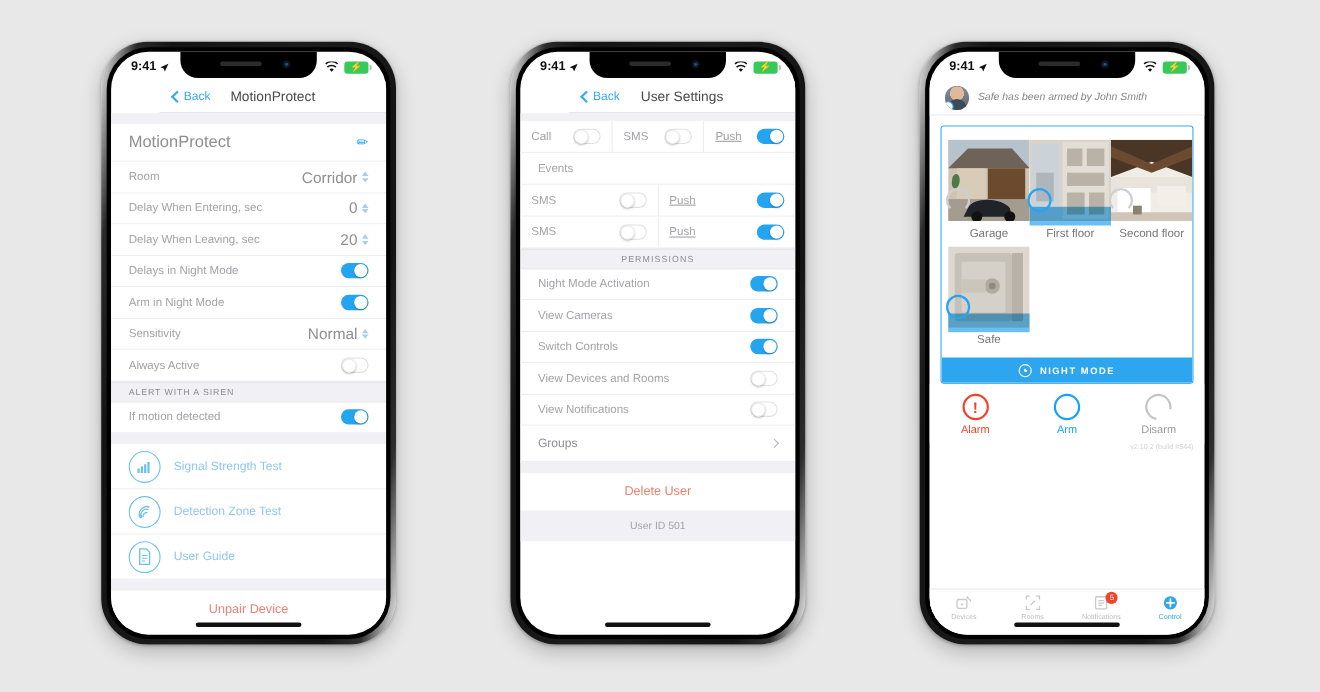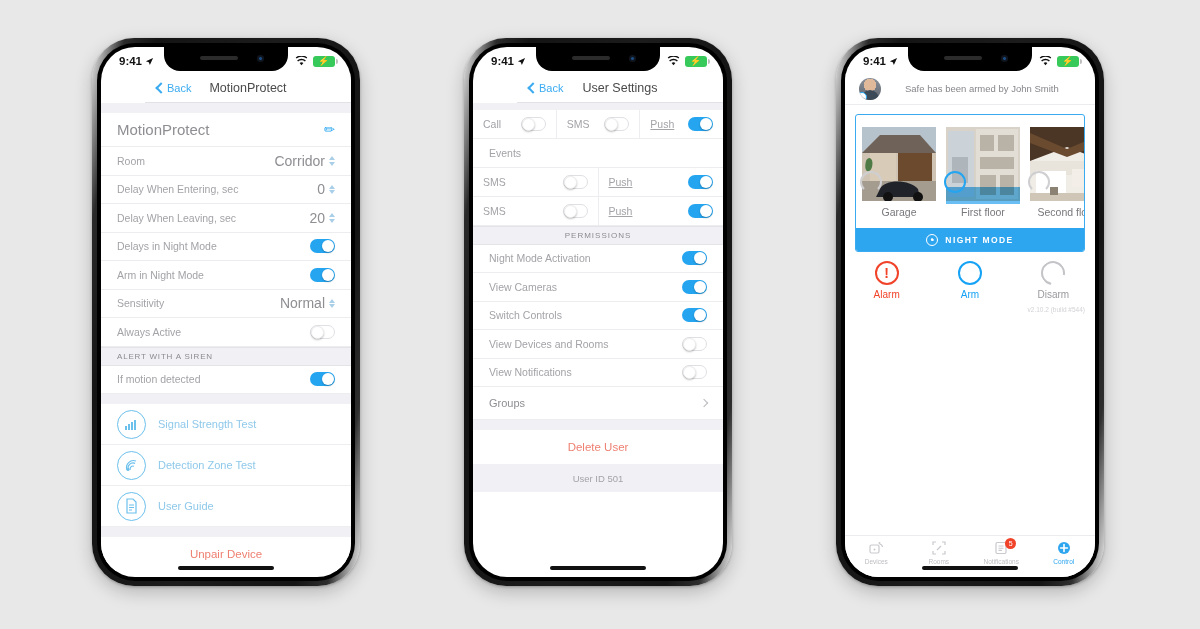--- a/index.html
+++ b/index.html
@@ -141,22 +141,22 @@
   .mcell {
     flex:1; display:flex; align-items:center; justify-content:space-between;
     padding: 0 10px; font-size:10.5px; color:#a3a3a8;
     border-right:1px solid #ededf0;
   }
   .mcell:last-child { border-right:none;text-decoration:underline; }
   .chev-r { width:6px;height:6px;border-top:1.6px solid #b9b9be;border-right:1.6px solid #b9b9be;transform:rotate(45deg); }
 
   
   .notif {
-    display:flex; align-items:center; gap:24px; padding: 4px 14px 4px 14px;
-    height:32px; background:#fff; border-bottom:1px solid #ececf0;
+    display:flex; align-items:center; gap:8px; padding: 4px 14px 4px 14px;
+    height:32px; background:#fff; border-bottom:1px solid #ececf0;font-style:italic;
   }
   .avatar {
     width:22px;height:22px;border-radius:50%;flex:none;position:relative;
     background:radial-gradient(circle at 50% 32%, #e0b89a 0 34%, transparent 35%),
                linear-gradient(#8a9099,#5d646e);
     overflow:hidden;
   }
   .avatar:after{
     content:""; position:absolute; bottom:0; left:50%; transform:translateX(-50%);
     width:18px;height:10px;border-radius:9px 9px 0 0;background:#3c4a58;
@@ -164,21 +164,21 @@
   .avatar .ring {
     position:absolute; left:-2px; bottom:-2px; width:10px;height:10px;
     border-radius:50%; border:1.6px solid #25a5f0; background:#fff; z-index:3;
   }
   .notif-txt { font-size:9.5px; color:#86868b; }
 
   .panel {
     margin: 9px 10px 0 10px; border:1.2px solid #3aabf0; border-radius:3px;
     background:#fff; overflow:hidden;
   }
-  .rooms { display:grid; grid-template-columns:1fr 1fr 1fr 1fr; padding: 12px 6px 10px 6px; gap: 6px 10px; }
+  .rooms { display:grid; grid-template-columns:1fr 1fr 1fr; padding: 12px 6px 10px 6px; gap: 6px 0; }
   .room { display:flex; flex-direction:column; align-items:center; gap:5px; }
   .room-img { width:74px;height:74px;border-radius:50%;position:relative;overflow:visible; }
   .room-photo { width:100%;height:100%;border-radius:50%;overflow:hidden;position:relative; }
   .room-ring {
     position:absolute; left:-2px; bottom:8px; width:22px;height:22px;border-radius:50%;
     background:transparent; border:2.4px solid #cfcfd2; z-index:4;
     border-bottom-color:transparent;
   }
   .room-ring.armed { border-color:#25a5f0; border-bottom-color:#25a5f0; }
   .room-name { font-size:10.5px; color:#77777c; }

